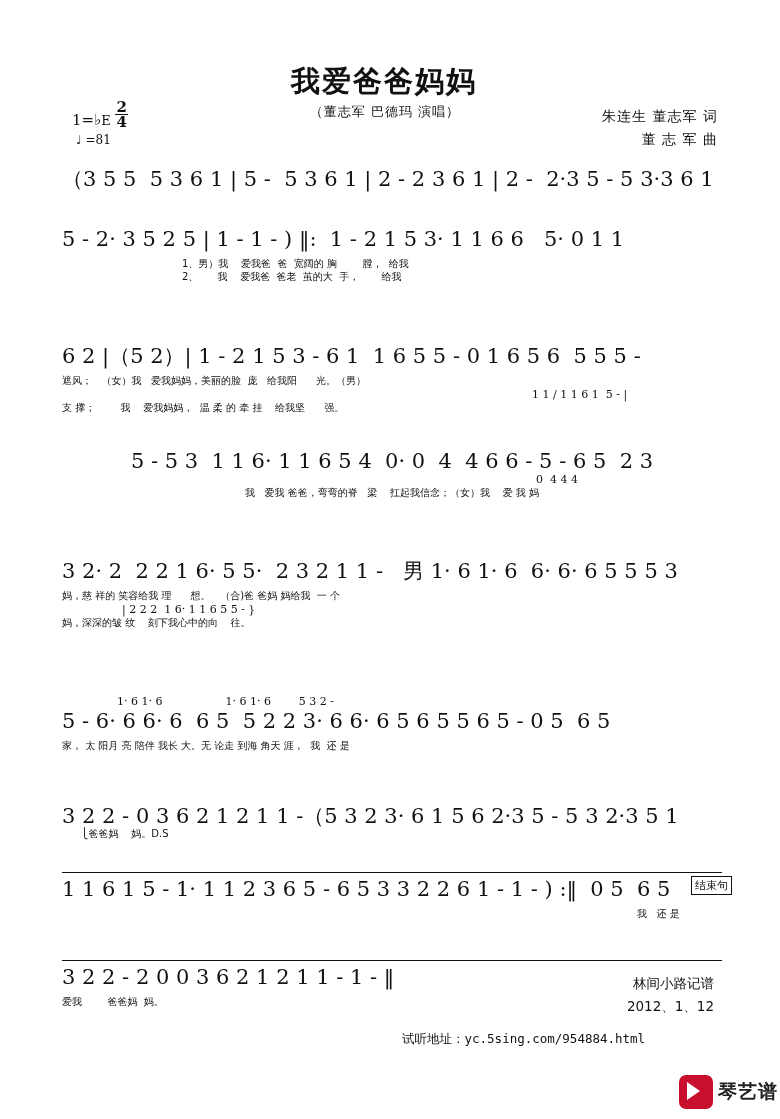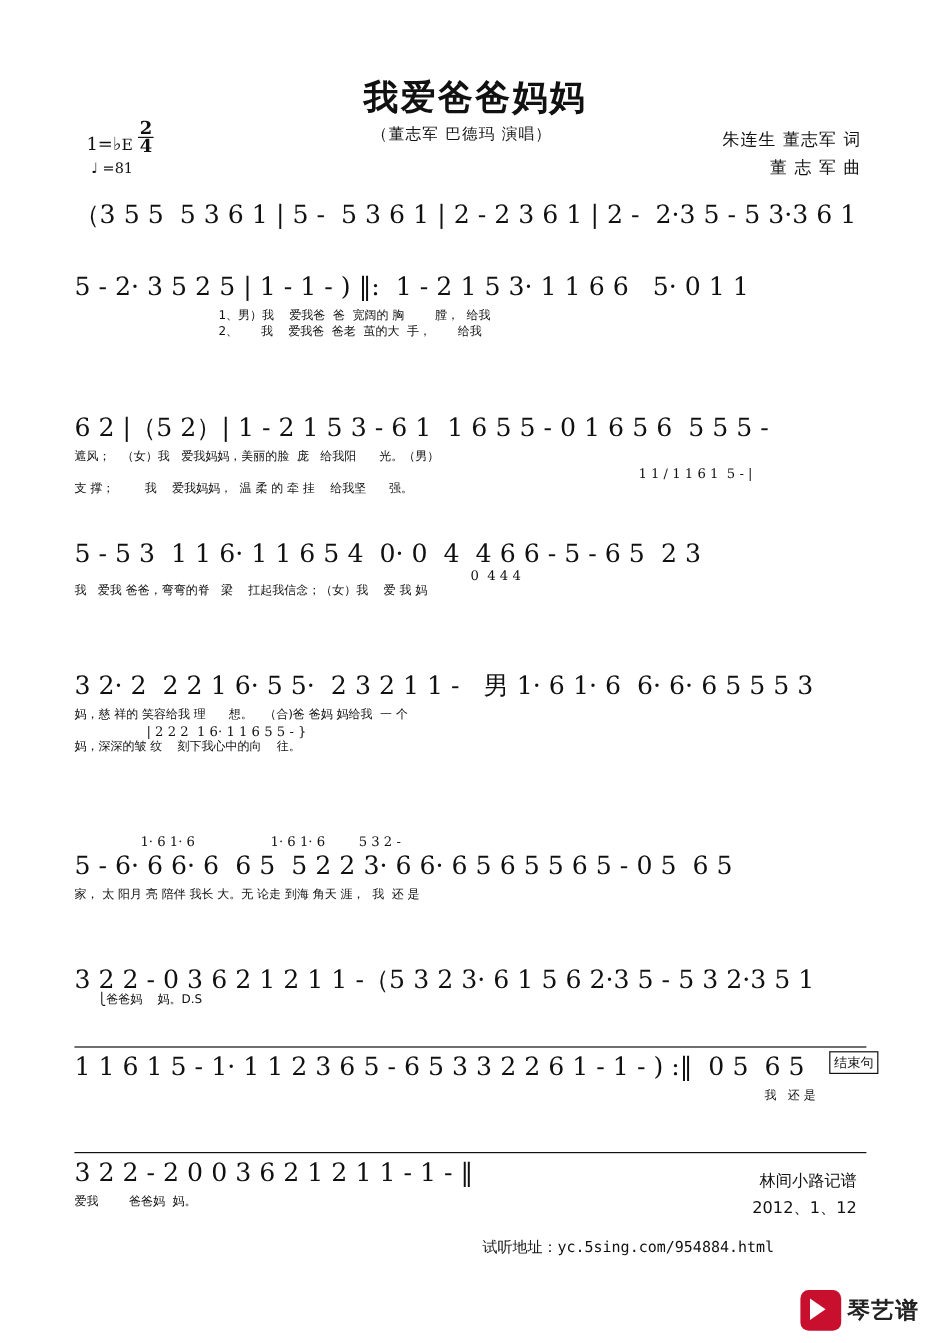--- a/index.html
+++ b/index.html
@@ -16,21 +16,20 @@
     left:0;top:0;width:780px;height:1119px;
   }
   
   .title{
     position:absolute;top:62px;left:0;width:768px;
     text-align:center;
     font-family:"DejaVu Sans", sans-serif;
     font-weight:bold;
     font-size:29px;
     letter-spacing:2px;
-    padding-left:12px;
   }
   .subtitle{
     position:absolute;top:103px;left:0;width:770px;
     text-align:center;
     font-family:"DejaVu Sans", sans-serif;
     font-size:13px;
     letter-spacing:1px;
   }
   .credit{
     position:absolute;right:62px;
@@ -107,21 +106,21 @@
   .endbox{
     position:absolute;
     right:48px;top:876px;
     border:1.2px solid #111;
     font-family:"DejaVu Sans", sans-serif;
     font-size:11px;
     padding:1px 3px;
   }
   
   .logo{
-    position:absolute;right:14px;bottom:10px;
+    position:absolute;right:2px;bottom:10px;
     display:flex;align-items:center;gap:5px;
   }
   .logo .mark{
     width:34px;height:34px;border-radius:7px;
     background:#c8102e;
     position:relative;
   }
   .logo .mark:before{
     content:"";position:absolute;left:8px;top:7px;
     width:0;height:0;
@@ -163,21 +162,21 @@
     <div class="lyr" style="margin-top:1px;padding-left:120px;">2、      我    爱我爸  爸老  茧的大  手，       给我</div>
   </div>
 
   <div class="row" style="top:345px;">
     <div class="notes">6 2 |（5 2）| 1 - 2 1 5 3 - 6 1  1 6 5 5 - 0 1 6 5 6  5 5 5 -</div>
     <div class="lyr" style="margin-top:8px;">遮风；   （女）我   爱我妈妈，美丽的脸  庞   给我阳      光。（男）</div>
     <div class="tiny" style="margin-top:1px;padding-left:470px;">1 1 / 1 1 6 1  5 - |</div>
     <div class="lyr" style="margin-top:1px;">支 撑；        我    爱我妈妈，  温 柔 的 牵 挂    给我坚      强。</div>
   </div>
 
-  <div class="row" style="top:450px;">
+  <div class="row" style="top:450px;text-align:center;">
     <div class="notes">5 - 5 3  1 1 6· 1 1 6 5 4  0· 0  4  4 6 6 - 5 - 6 5  2 3</div>
     <div class="tiny" style="margin-top:1px;padding-left:330px;">0  4 4 4</div>
     <div class="lyr" style="margin-top:1px;">我   爱我 爸爸，弯弯的脊   梁    扛起我信念；（女）我    爱 我 妈</div>
   </div>
 
   <div class="row" style="top:560px;">
     <div class="notes">3 2· 2  2 2 1 6· 5 5·  2 3 2 1 1 -   男 1· 6 1· 6  6· 6· 6 5 5 5 3</div>
     <div class="lyr" style="margin-top:8px;">妈，慈 祥的 笑容给我 理      想。   （合)爸 爸妈 妈给我  一 个</div>
     <div class="tiny" style="margin-top:1px;padding-left:60px;">| 2 2 2  1 6· 1 1 6 5 5 - }</div>
     <div class="lyr" style="margin-top:1px;">妈，深深的皱 纹    刻下我心中的向    往。</div>

